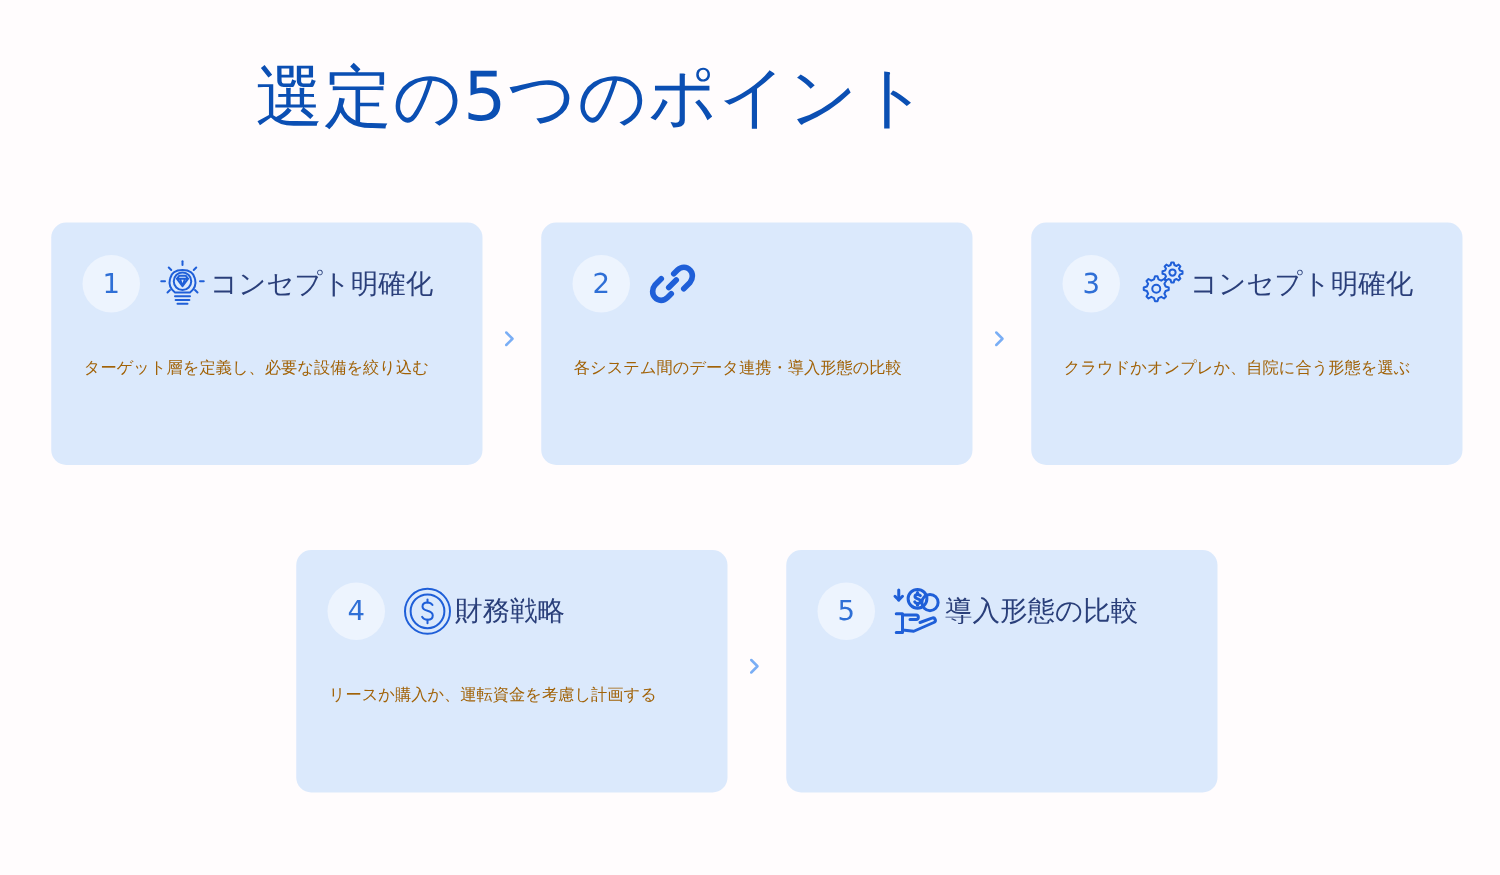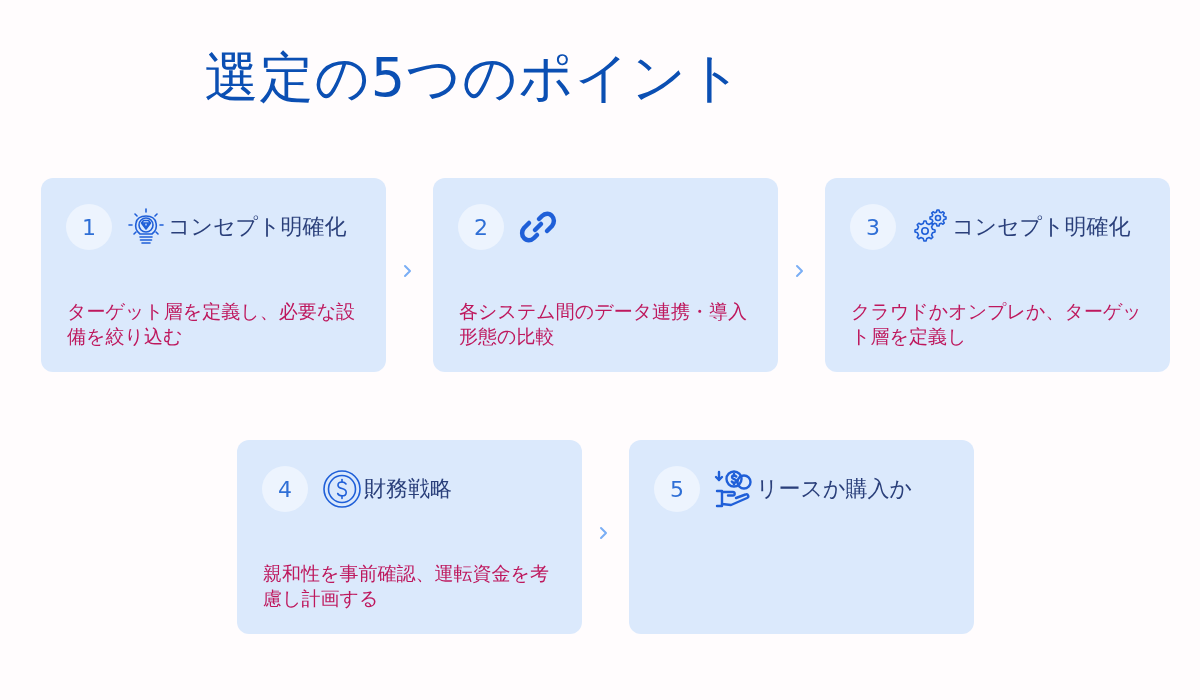--- a/index.html
+++ b/index.html
@@ -26,22 +26,22 @@
       width: 46px; height: 46px; border-radius: 50%;
       background: #edf4fe; color: #2f6fd6;
       font-size: 22px; display: flex; align-items: center; justify-content: center;
     }
     .icon { width: 44px; height: 44px; margin-left: 12px; display: flex; align-items: center; justify-content: center; }
     .icon svg { width: 40px; height: 40px; }
     .card-title {
       color: #2a3f7a; font-size: 22px; white-space: nowrap;
     }
     .card-desc {
-      position: absolute; left: 26px; top: 121px; width: 300px;
-      color: #be185d; font-size: 19px; line-height: 25px;
+      position: absolute; left: 26px; top: 104px; width: 300px;
+      color: #a16207; font-size: 13px; line-height: 25px;
     }
     .chevron {
       position: absolute; width: 14px; height: 14px;
     }
     .chevron svg { width: 14px; height: 14px; }
   </style>
 </head>
 <body>
 
 <div class="page">
@@ -104,38 +104,38 @@
       <div class="icon">
         <svg viewBox="0 0 40 40" fill="none" stroke="#1f5fd8" stroke-width="1.6" stroke-linejoin="round">
           <path d="M14 14 L16 14 L16.8 16.5 L19 17.5 L21.2 16.2 L22.8 17.8 L21.5 20 L22.5 22.2 L25 23 L25 25 L22.5 25.8 L21.5 28 L22.8 30.2 L21.2 31.8 L19 30.5 L16.8 31.5 L16 34 L14 34 L13.2 31.5 L11 30.5 L8.8 31.8 L7.2 30.2 L8.5 28 L7.5 25.8 L5 25 L5 23 L7.5 22.2 L8.5 20 L7.2 17.8 L8.8 16.2 L11 17.5 L13.2 16.5 Z"></path>
           <circle cx="15" cy="24" r="3.2"></circle>
           <path d="M27 3 L29 3 L29.5 5 L31.2 5.8 L32.9 4.7 L34.3 6.1 L33.2 7.8 L34 9.5 L36 10 L36 12 L34 12.5 L33.2 14.2 L34.3 15.9 L32.9 17.3 L31.2 16.2 L29.5 17 L29 19 L27 19 L26.5 17 L24.8 16.2 L23.1 17.3 L21.7 15.9 L22.8 14.2 L22 12.5 L20 12 L20 10 L22 9.5 L22.8 7.8 L21.7 6.1 L23.1 4.7 L24.8 5.8 L26.5 5 Z"></path>
           <circle cx="28" cy="11" r="2.5"></circle>
         </svg>
       </div>
       <div class="card-title">コンセプト明確化</div>
     </div>
-    <div class="card-desc">クラウドかオンプレか、ターゲット層を定義し</div>
+    <div class="card-desc">クラウドかオンプレか、自院に合う形態を選ぶ</div>
   </div>
 
   <div class="card" style="left:237px; top:440px;">
     <div class="card-head">
       <div class="num">4</div>
       <div class="icon">
         <svg viewBox="0 0 40 40" fill="none" stroke="#1f5fd8" stroke-width="1.6" stroke-linecap="round" stroke-linejoin="round">
           <circle cx="20" cy="20" r="18"></circle>
           <circle cx="20" cy="20" r="13.5"></circle>
           <path d="M24 15 C23 13.5 21.5 13 20 13 C17.5 13 16 14.3 16 16.2 C16 18.2 17.8 19 20 19.6 C22.5 20.3 24.2 21.2 24.2 23.4 C24.2 25.5 22.4 26.8 20 26.8 C18 26.8 16.5 26 15.7 24.5"></path>
           <line x1="20" y1="10.5" x2="20" y2="13"></line>
           <line x1="20" y1="26.8" x2="20" y2="29.5"></line>
         </svg>
       </div>
       <div class="card-title">財務戦略</div>
     </div>
-    <div class="card-desc">親和性を事前確認、運転資金を考慮し計画する</div>
+    <div class="card-desc">リースか購入か、運転資金を考慮し計画する</div>
   </div>
 
   <div class="chevron" style="left:597px; top:525px;">
     <svg viewBox="0 0 14 14" fill="none" stroke="#7aaef5" stroke-width="2" stroke-linecap="round" stroke-linejoin="round">
         <path d="M4 2 L9 7 L4 12"></path>
       </svg>
   </div>
 
   <div class="card" style="left:629px; top:440px;">
     <div class="card-head">
@@ -147,16 +147,16 @@
           <circle cx="30" cy="13" r="6.5"></circle>
           <circle cx="20" cy="10" r="7.5"></circle>
           <path d="M22.3 7.5 C21.8 6.8 21 6.5 20 6.5 C18.7 6.5 18 7.2 18 8.2 C18 10.5 22.4 9.6 22.4 12 C22.4 13 21.4 13.7 20 13.7 C19 13.7 18.2 13.3 17.8 12.5"></path>
           <line x1="20" y1="5" x2="20" y2="6.5"></line>
           <line x1="20" y1="13.7" x2="20" y2="15.2"></line>
           <path d="M3 22 H8 V37 H3"></path>
           <path d="M8 23 H19 C21 23 21.5 26.5 19 26.5 H14"></path>
           <path d="M8 35 L17 36 L33 29 C35.5 27.8 34 24.5 31.5 25.5 L22 29"></path>
         </svg>
       </div>
-      <div class="card-title">リースか購入か</div>
+      <div class="card-title">導入形態の比較</div>
     </div>
   </div>
 </div>
 
 </body></html>

